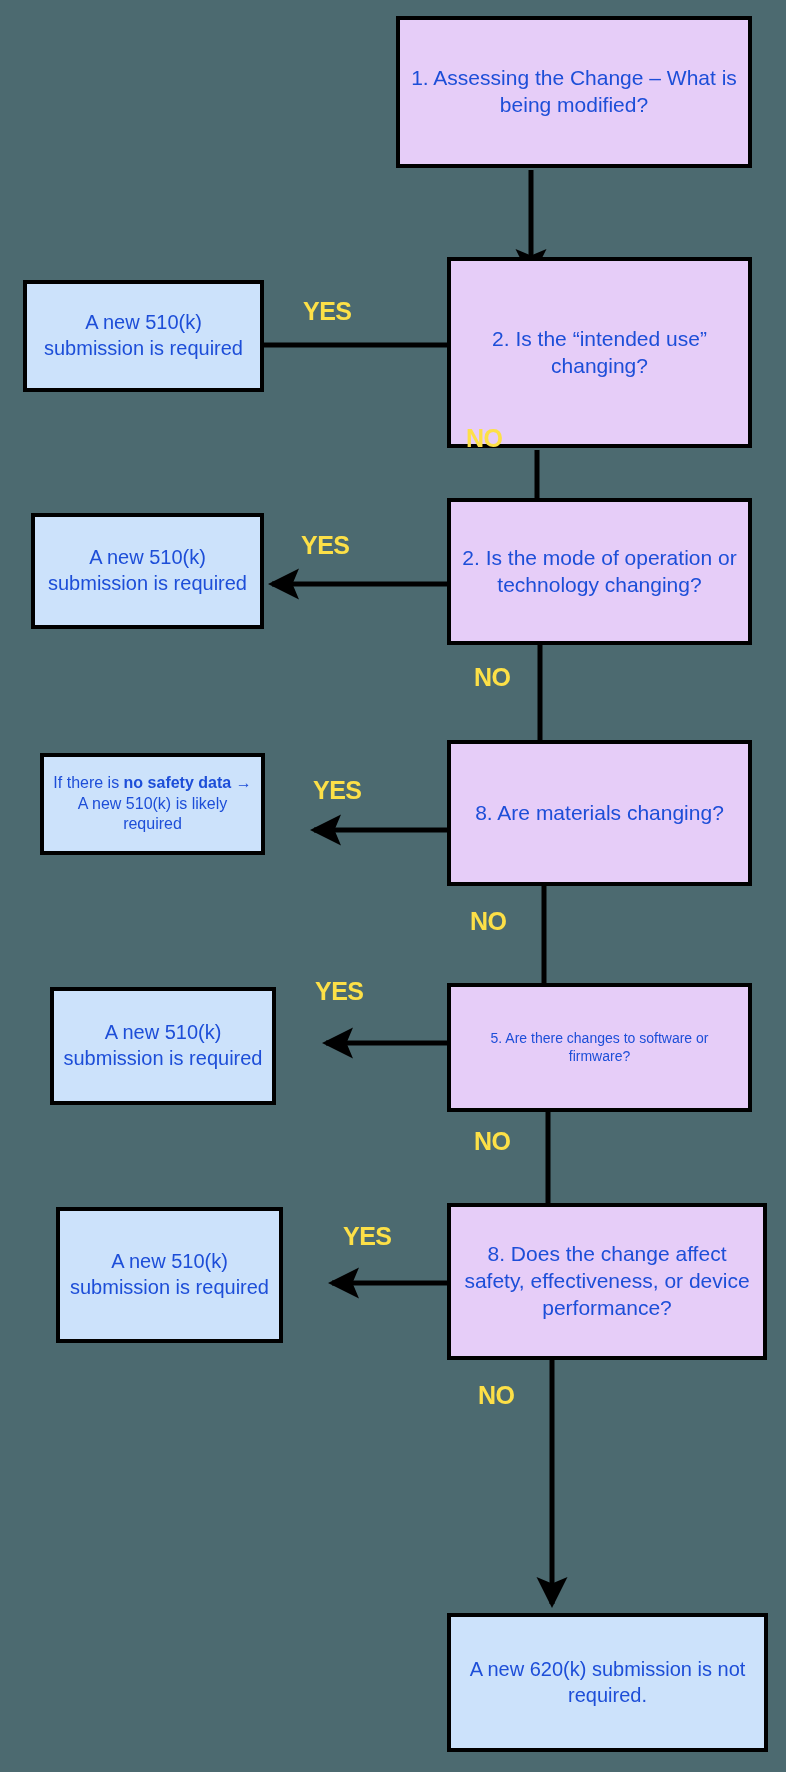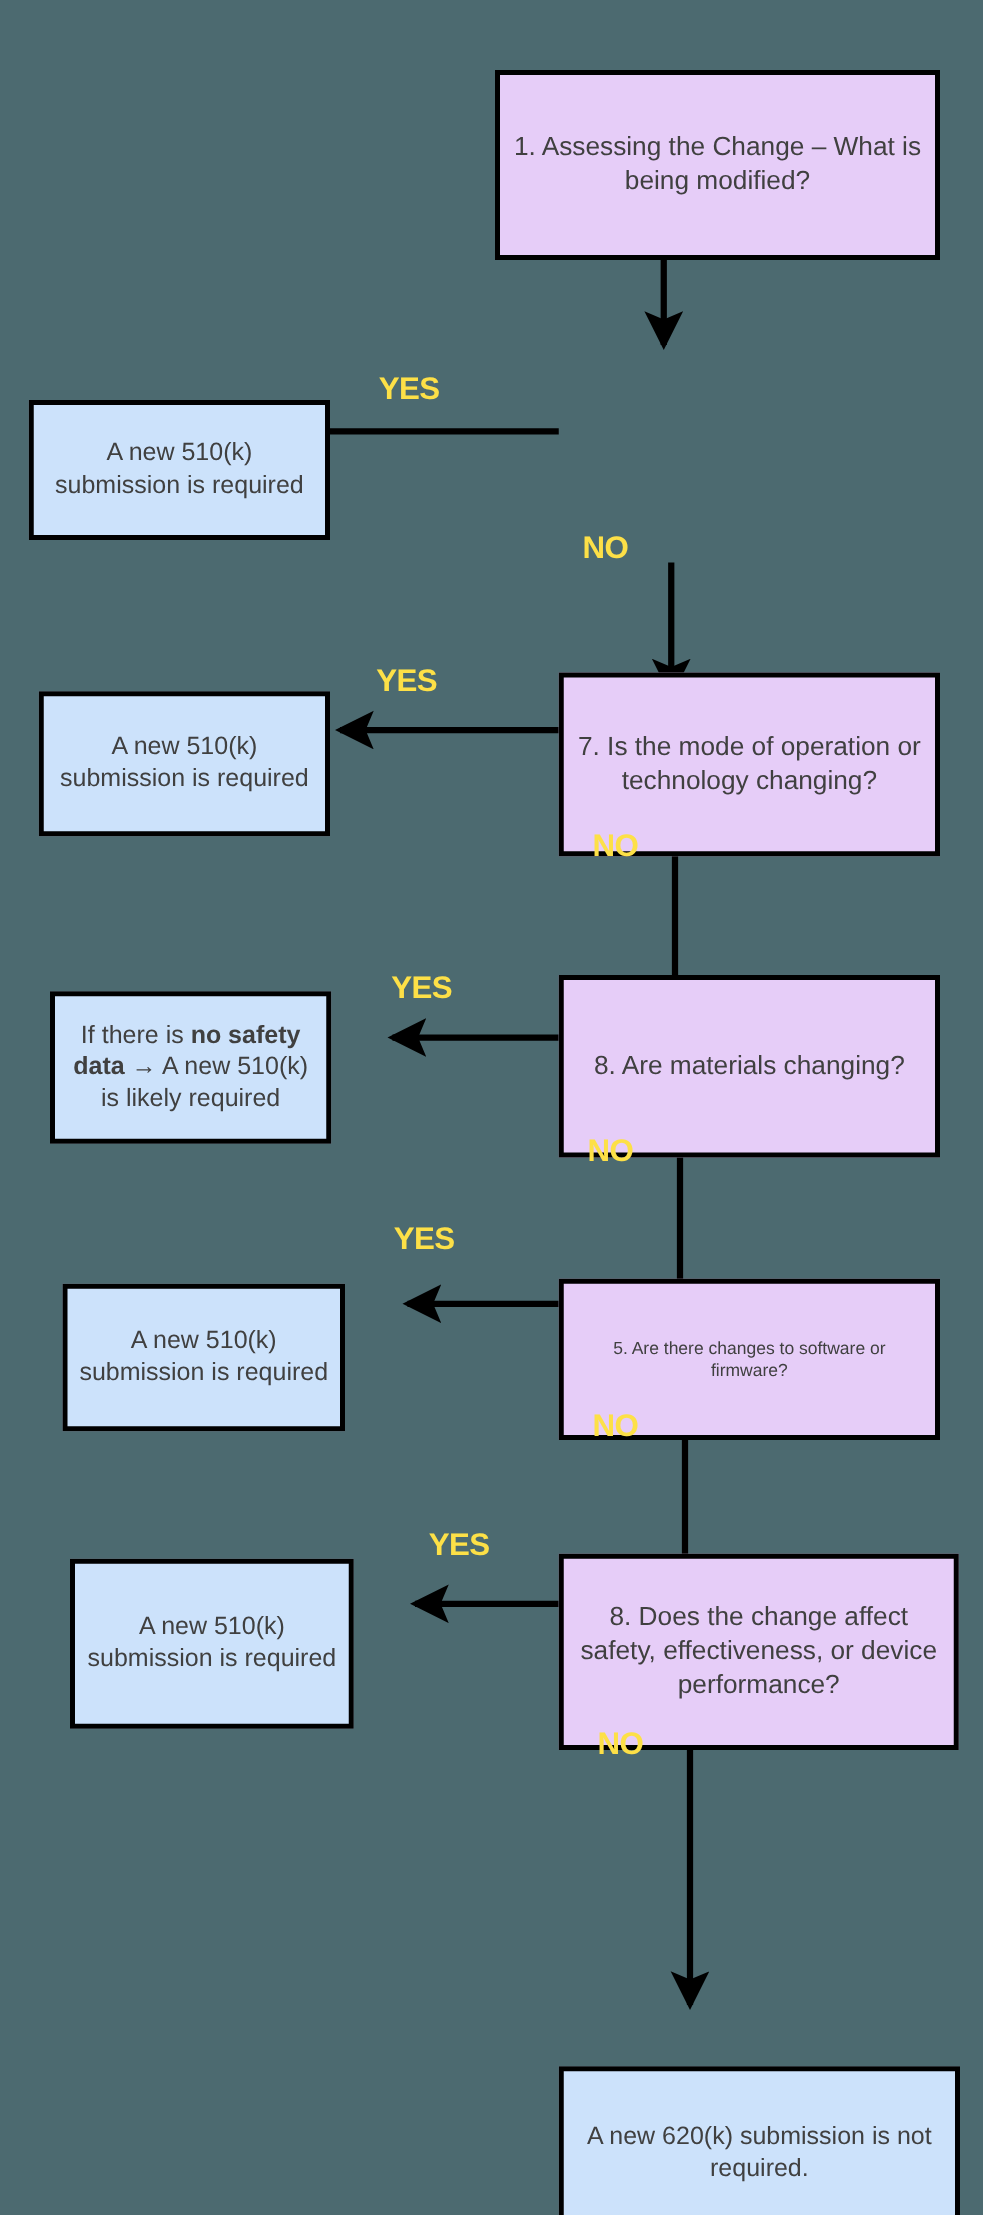--- a/index.html
+++ b/index.html
@@ -19,24 +19,23 @@
     height: 1772px;
   }
   .node {
     position: absolute;
     box-sizing: border-box;
     border: 4px solid #000000;
     display: flex;
     align-items: center;
     justify-content: center;
     text-align: center;
-    color: #404040;
+    color: #1d4ed8;
     line-height: 1.28;
     padding: 4px 8px;
-    margin-top: 40px;
   }
   .decision {
     background: #e6cdf8;
   }
   .outcome {
     background: #cce2fb;
   }
   .node-text {
     display: block;
     width: 100%;
@@ -90,38 +89,41 @@
 
     <line x1="447" y1="1283" x2="332" y2="1283" stroke="#000" stroke-width="5" marker-end="url(#arrowhead)"></line>
 
     <line x1="552" y1="1360" x2="552" y2="1604" stroke="#000" stroke-width="5" marker-end="url(#arrowhead)"></line>
   </svg>
 
   <div class="node decision" style="left:396px; top:16px; width:356px; height:152px; font-size:21px;">
     <span class="node-text">1. Assessing the Change – What is being modified?</span>
   </div>
 
+  <div class="node decision" style="left:447px; top:257px; width:305px; height:191px; font-size:21px;">
+    <span class="node-text">2. Is the “intended use” changing?</span>
+  </div>
 
   <div class="node outcome" style="left:23px; top:280px; width:241px; height:112px; font-size:20px;">
     <span class="node-text">A new 510(k) submission is required</span>
   </div>
 
   <div class="node decision" style="left:447px; top:498px; width:305px; height:147px; font-size:21px;">
-    <span class="node-text">7. Is the mode of operation or technology changing?</span>
+    <span class="node-text">2. Is the mode of operation or technology changing?</span>
   </div>
 
   <div class="node outcome" style="left:31px; top:513px; width:233px; height:116px; font-size:20px;">
     <span class="node-text">A new 510(k) submission is required</span>
   </div>
 
   <div class="node decision" style="left:447px; top:740px; width:305px; height:146px; font-size:21px;">
     <span class="node-text">8. Are materials changing?</span>
   </div>
 
-  <div class="node outcome" style="left:40px; top:753px; width:225px; height:122px; font-size:20px;">
+  <div class="node outcome" style="left:40px; top:753px; width:225px; height:102px; font-size:16px;">
     <span class="node-text">If there is <b>no safety data</b> → A new 510(k) is likely required</span>
   </div>
 
   <div class="node decision" style="left:447px; top:983px; width:305px; height:129px; font-size:14px;">
     <span class="node-text">5. Are there changes to software or firmware?</span>
   </div>
 
   <div class="node outcome" style="left:50px; top:987px; width:226px; height:118px; font-size:20px;">
     <span class="node-text">A new 510(k) submission is required</span>
   </div>

